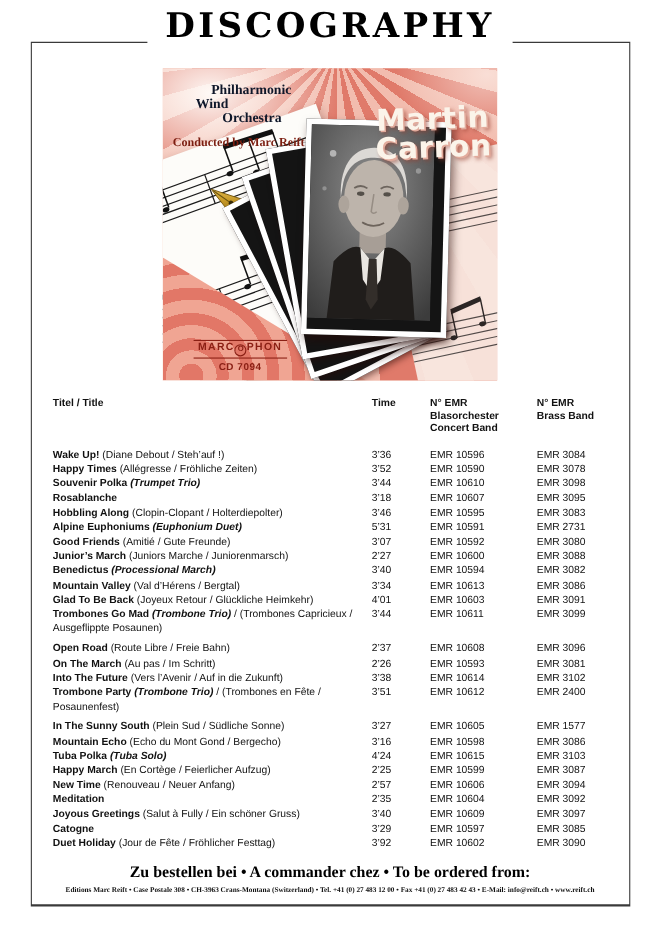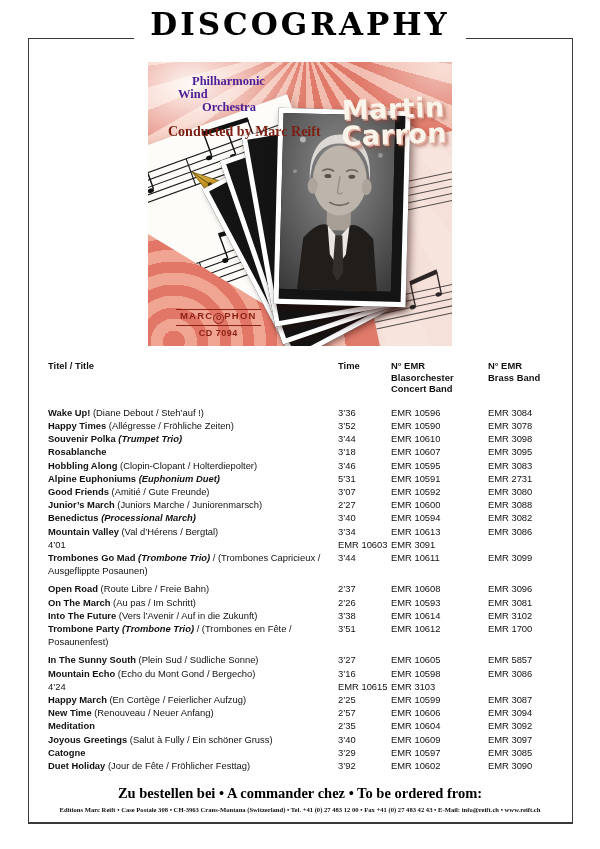--- a/index.html
+++ b/index.html
@@ -30,26 +30,26 @@
   .swirl{background:repeating-radial-gradient(circle at 14% 96%, #e27767 0 11px, #f0a593 11px 23px);
          clip-path:polygon(0 0, 100% 100%, 0 100%);}
   .pen{position:absolute;left:18px;top:100px;z-index:4;}
   .photo{position:absolute;width:118px;height:184px;background:#141414;border:5px solid #fff;
          box-shadow:2px 3px 6px rgba(40,10,5,.5);transform-origin:95% 90%;z-index:5;}
   .photo.p1{left:122px;top:50px;transform:rotate(-28deg);}
   .photo.p2{left:122px;top:50px;transform:rotate(-19deg);}
   .photo.p3{left:122px;top:50px;transform:rotate(-10deg);}
   .photo.front{left:126px;top:49px;width:122px;height:186px;transform:rotate(1.5deg);
                box-shadow:3px 5px 9px rgba(40,10,5,.55);z-index:6;}
-  .orch-logo{position:absolute;left:30px;top:13px;z-index:7;color:#4c1d95;
+  .orch-logo{position:absolute;left:30px;top:13px;z-index:7;color:#0f172a;
              font-family:"Liberation Serif",serif;font-weight:bold;font-size:12.5px;line-height:13px;}
   .orch-l1{margin-left:14px;}
   .orch-l3{margin-left:24px;}
-  .conducted{position:absolute;left:20px;top:62px;z-index:7;color:#7c1f12;
-             font-family:"Liberation Serif",serif;font-weight:bold;font-size:14px;}
+  .conducted{position:absolute;left:9px;top:62px;z-index:7;color:#7c1f12;
+             font-family:"Liberation Serif",serif;font-weight:bold;font-size:11px;}
   .artist{position:absolute;right:6px;top:34px;z-index:8;text-align:center;transform:rotate(-2deg);
           font-family:"DejaVu Sans",sans-serif;font-weight:bold;font-size:27px;line-height:26px;
           color:#fbf4ea;letter-spacing:.5px;
           text-shadow:1.5px 1.5px 0 #e2ab9c, 3px 3px 4px rgba(150,60,45,.65);}
   .marcophon{position:absolute;left:28px;top:243px;z-index:8;color:#8b2015;text-align:center;}
   .marco-box{display:inline-block;border-top:1.5px solid #8b2015;border-bottom:1.5px solid #8b2015;
              padding:1px 4px;font-size:9.5px;font-weight:bold;letter-spacing:1.2px;line-height:10px;
              font-family:"Liberation Sans",sans-serif;}
   .circle-o{display:inline-block;width:9px;height:9px;line-height:8.5px;border:1.2px solid #8b2015;
             border-radius:50%;font-size:7px;text-align:center;vertical-align:-1px;letter-spacing:0;}
@@ -300,20 +300,21 @@
           <div class="col-emr">EMR 10594</div>
           <div class="col-emr">EMR 3082</div>
         </div>
         <div class="trow">
           <div class="col-title"><span class="tt-bold">Mountain Valley</span><span class="tt-sub"> (Val d’Hérens / Bergtal)</span></div>
           <div class="col-time">3’34</div>
           <div class="col-emr">EMR 10613</div>
           <div class="col-emr">EMR 3086</div>
         </div>
         <div class="trow">
+          <div class="col-title"><span class="tt-bold">Glad To Be Back</span><span class="tt-sub"> (Joyeux Retour / Glückliche Heimkehr)</span></div>
           <div class="col-time">4’01</div>
           <div class="col-emr">EMR 10603</div>
           <div class="col-emr">EMR 3091</div>
         </div>
         <div class="trow">
           <div class="col-title"><span class="tt-bold">Trombones Go Mad</span><span class="tt-solo"> (Trombone Trio)</span><span class="tt-sub"> / (Trombones Capricieux / Ausgeflippte Posaunen)</span></div>
           <div class="col-time">3’44</div>
           <div class="col-emr">EMR 10611</div>
           <div class="col-emr">EMR 3099</div>
         </div>
@@ -332,35 +333,36 @@
         <div class="trow">
           <div class="col-title"><span class="tt-bold">Into The Future</span><span class="tt-sub"> (Vers l’Avenir / Auf in die Zukunft)</span></div>
           <div class="col-time">3’38</div>
           <div class="col-emr">EMR 10614</div>
           <div class="col-emr">EMR 3102</div>
         </div>
         <div class="trow">
           <div class="col-title"><span class="tt-bold">Trombone Party</span><span class="tt-solo"> (Trombone Trio)</span><span class="tt-sub"> / (Trombones en Fête / Posaunenfest)</span></div>
           <div class="col-time">3’51</div>
           <div class="col-emr">EMR 10612</div>
-          <div class="col-emr">EMR 1700</div>
+          <div class="col-emr">EMR 2400</div>
         </div>
         <div class="trow gap-before">
           <div class="col-title"><span class="tt-bold">In The Sunny South</span><span class="tt-sub"> (Plein Sud / Südliche Sonne)</span></div>
           <div class="col-time">3’27</div>
           <div class="col-emr">EMR 10605</div>
-          <div class="col-emr">EMR 5857</div>
+          <div class="col-emr">EMR 1577</div>
         </div>
         <div class="trow">
           <div class="col-title"><span class="tt-bold">Mountain Echo</span><span class="tt-sub"> (Echo du Mont Gond / Bergecho)</span></div>
           <div class="col-time">3’16</div>
           <div class="col-emr">EMR 10598</div>
           <div class="col-emr">EMR 3086</div>
         </div>
         <div class="trow">
+          <div class="col-title"><span class="tt-bold">Tuba Polka</span><span class="tt-solo"> (Tuba Solo)</span></div>
           <div class="col-time">4’24</div>
           <div class="col-emr">EMR 10615</div>
           <div class="col-emr">EMR 3103</div>
         </div>
         <div class="trow">
           <div class="col-title"><span class="tt-bold">Happy March</span><span class="tt-sub"> (En Cortège / Feierlicher Aufzug)</span></div>
           <div class="col-time">2’25</div>
           <div class="col-emr">EMR 10599</div>
           <div class="col-emr">EMR 3087</div>
         </div>

